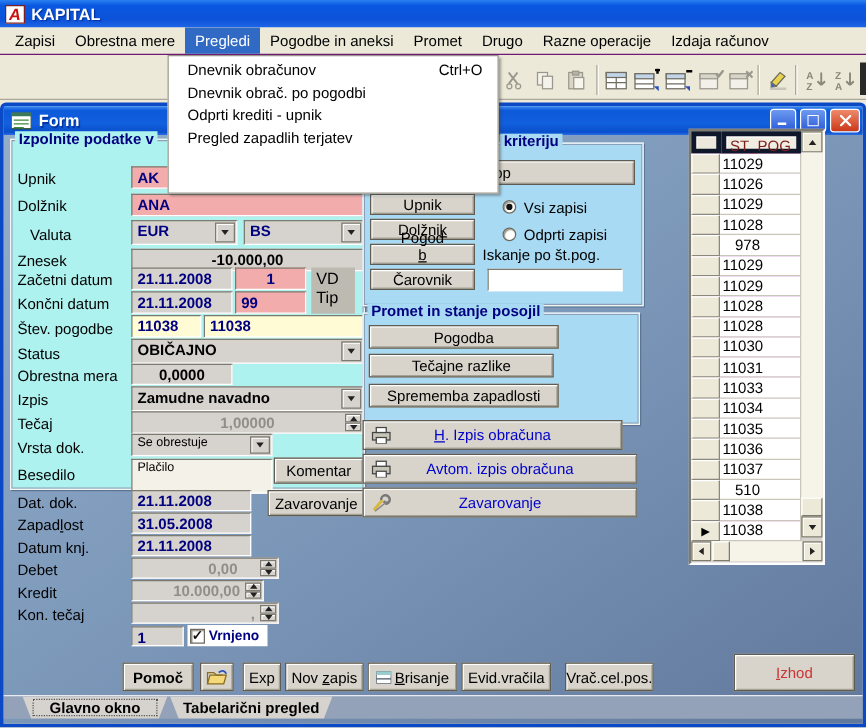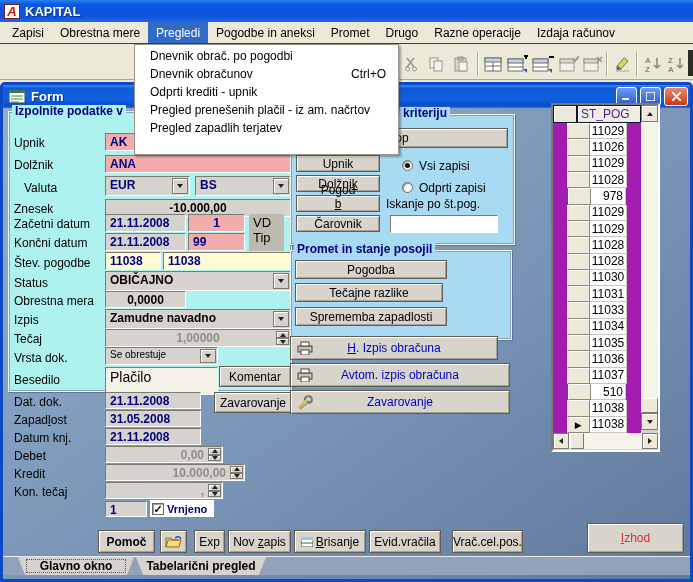--- a/index.html
+++ b/index.html
@@ -49,22 +49,22 @@
 .btn .u{text-decoration:underline;}
 .linkbtn{color:#0000CC;}
 .vdtip{position:absolute;background:#BDBAB1;color:#000;font-size:13px;padding:1px 4px;}
 .u{text-decoration:underline;}
 
 .radio{position:absolute;width:11px;height:11px;border-radius:50%;background:#fff;border:1px solid #6d6b60;box-shadow:inset 1px 1px 1px #9a988c;display:flex;align-items:center;justify-content:center;}
 .radio .dot{width:5px;height:5px;border-radius:50%;background:#111;}
 .checkbox{width:12px;height:12px;background:#fff;border:1px solid #6d6b60;box-shadow:inset 1px 1px 1px #9a988c;display:flex;align-items:center;justify-content:center;color:#111;font-size:11px;font-weight:bold;line-height:10px;}
 
 .gridframe{left:551px;top:103px;width:109px;height:349px;border-top:2px solid #7d7b70;border-left:2px solid #7d7b70;border-right:2px solid #fff;border-bottom:2px solid #fff;background:#D6D3CE;}
-.gridhead{position:absolute;background:#ECE9DC;border:1px solid #0f172a;box-shadow:inset 1px 1px 0 #fff;color:#4c1d95;font-size:12px;padding:1px 3px;}
-.gridrows{position:absolute;left:553px;top:123px;width:88px;height:310px;display:flex;flex-direction:column;background:#a21caf;align-items:center;}
+.gridhead{position:absolute;background:#ECE9DC;border:4px solid #0f172a;box-shadow:inset 1px 1px 0 #fff;color:#7f1d1d;font-size:12px;padding:1px 3px;}
+.gridrows{position:absolute;left:553px;top:123px;width:88px;height:310px;display:flex;flex-direction:column;background:#a21caf;}
 .gridrow{flex:1;display:flex;align-items:stretch;}
 .gridind{width:23px;background:#ECE9D8;border:1px solid #fff;border-right-color:#8a887c;border-bottom-color:#8a887c;display:flex;align-items:center;justify-content:center;color:#000;font-size:9px;}
 .gridcell{flex:1;background:#fff;border-right:1px solid #C9C6BA;border-bottom:1px solid #C9C6BA;color:#000;font-size:12px;padding:0 2px;white-space:pre;display:flex;align-items:center;}
 .sb{position:absolute;background:#ECE9D8;border:1px solid #7d7b70;box-shadow:inset 1px 1px 0 #fff;display:flex;align-items:center;justify-content:center;}
 .sbtrack{position:absolute;background:#F6F3E8;}
 
 .dropdown{left:134px;top:44px;width:265px;height:111px;background:#fff;border:1px solid #99958A;box-shadow:2px 2px 2px rgba(60,60,60,.45);z-index:50;padding-top:2px;}
 .ddrow{height:18px;display:flex;align-items:center;justify-content:space-between;padding:0 12px 0 15px;color:#000;font-size:12px;white-space:nowrap;}
 
 .tabstrip{left:3px;top:556px;width:687px;height:19px;background:#93A2B8;border-top:1px solid #E8EAF0;}
@@ -247,38 +247,38 @@
 <div class="lbl" style="left:14px;top:313px;">Izpis</div>
 <div class="fld blk" style="left:105px;top:309px;width:186px;height:20px;"><span>Zamudne navadno</span><span class="combo-arrow"><span class="t-down"></span></span></div>
 
 <div class="lbl" style="left:14px;top:332px;">Tečaj</div>
 <div class="fld center dis" style="left:105px;top:329px;width:186px;height:18px;"><span>1,00000</span><span class="spinbox"><span class="spinbtn"><span class="t-up"></span></span><span class="spinbtn"><span class="t-down"></span></span></span></div>
 
 <div class="lbl" style="left:14px;top:351px;">Vrsta dok.</div>
 <div class="fld blk" style="left:105px;top:347px;width:113px;height:18px;font-size:10px;font-weight:normal;"><span>Se obrestuje</span><span class="combo-arrow"><span class="t-down"></span></span></div>
 
 <div class="lbl" style="left:14px;top:373px;">Besedilo</div>
-<div class="fld" style="left:105px;top:367px;width:113px;height:28px;font-size:14px;font-weight:normal;color:#000;background:#F4F2E8;">Plačilo</div>
+<div class="fld" style="left:105px;top:367px;width:113px;height:28px;font-size:10px;font-weight:normal;color:#000;background:#F4F2E8;">Plačilo</div>
 <div class="btn" style="left:219px;top:366px;width:72px;height:21px;"><span>Komentar</span></div>
 <div class="btn" style="left:214px;top:392px;width:78px;height:21px;"><span>Zavarovanje</span></div>
 
 <div class="lbl" style="left:14px;top:395px;">Dat. dok.</div>
 <div class="fld" style="left:105px;top:392px;width:96px;height:17px;">21.11.2008</div>
 
 <div class="lbl" style="left:14px;top:413px;"><span>Zapad</span><span class="u">l</span><span>ost</span></div>
 <div class="fld" style="left:105px;top:410px;width:96px;height:17px;">31.05.2008</div>
 
 <div class="lbl" style="left:14px;top:431px;">Datum knj.</div>
 <div class="fld" style="left:105px;top:428px;width:96px;height:17px;">21.11.2008</div>
 
 <div class="lbl" style="left:14px;top:449px;">Debet</div>
-<div class="fld right dis" style="left:105px;top:446px;width:118px;height:17px;padding-right:18px;"><span>0,00</span><span class="spinbox"><span class="spinbtn"><span class="t-up"></span></span><span class="spinbtn"><span class="t-down"></span></span></span></div>
+<div class="fld right dis" style="left:105px;top:446px;width:118px;height:17px;padding-right:32px;"><span>0,00</span><span class="spinbox"><span class="spinbtn"><span class="t-up"></span></span><span class="spinbtn"><span class="t-down"></span></span></span></div>
 
 <div class="lbl" style="left:14px;top:467px;">Kredit</div>
-<div class="fld right dis" style="left:105px;top:464px;width:140px;height:17px;padding-right:18px;"><span>10.000,00</span><span class="spinbox"><span class="spinbtn"><span class="t-up"></span></span><span class="spinbtn"><span class="t-down"></span></span></span></div>
+<div class="fld right dis" style="left:105px;top:464px;width:106px;height:17px;padding-right:18px;"><span>10.000,00</span><span class="spinbox"><span class="spinbtn"><span class="t-up"></span></span><span class="spinbtn"><span class="t-down"></span></span></span></div>
 
 <div class="lbl" style="left:14px;top:485px;">Kon. tečaj</div>
 <div class="fld right dis" style="left:105px;top:482px;width:118px;height:17px;padding-right:18px;"><span>,</span><span class="spinbox"><span class="spinbtn"><span class="t-up"></span></span><span class="spinbtn"><span class="t-down"></span></span></span></div>
 
 <div class="fld" style="left:105px;top:501px;width:42px;height:16px;">1</div>
 <div class="abs" style="left:150px;top:500px;width:64px;height:17px;background:#fff;display:flex;align-items:center;">
   <span class="checkbox" style="margin-left:2px;">
       <span>✓</span>
     </span>
   <span style="color:#000080;font-weight:bold;font-size:11px;margin-left:3px;">Vrnjeno</span>
@@ -513,37 +513,33 @@
     <span class="tabinner"></span>
     <span>Glavno okno</span>
   </div>
 <div class="tab" style="left:136px;width:130px;">
     <span>Tabelarični pregled</span>
   </div>
 
 <div class="abs dropdown">
 
     <div class="ddrow">
+      <span>Dnevnik obračunov</span>
+      <span>Ctrl+O</span>
+    </div>
+
+    <div class="ddrow">
       <span>Dnevnik obrač. po pogodbi</span>
       <span></span>
-    </div>
-
-    <div class="ddrow">
-      <span>Dnevnik obračunov</span>
-      <span>Ctrl+O</span>
     </div>
 
     <div class="ddrow">
       <span>Odprti krediti - upnik</span>
       <span></span>
     </div>
 
 
-    <div class="ddrow">
-      <span>Pregled prenešenih plačil - iz am. načrtov</span>
-      <span></span>
-    </div>
 
     <div class="ddrow">
       <span>Pregled zapadlih terjatev</span>
       <span></span>
     </div>
   </div>
 
 </body></html>

